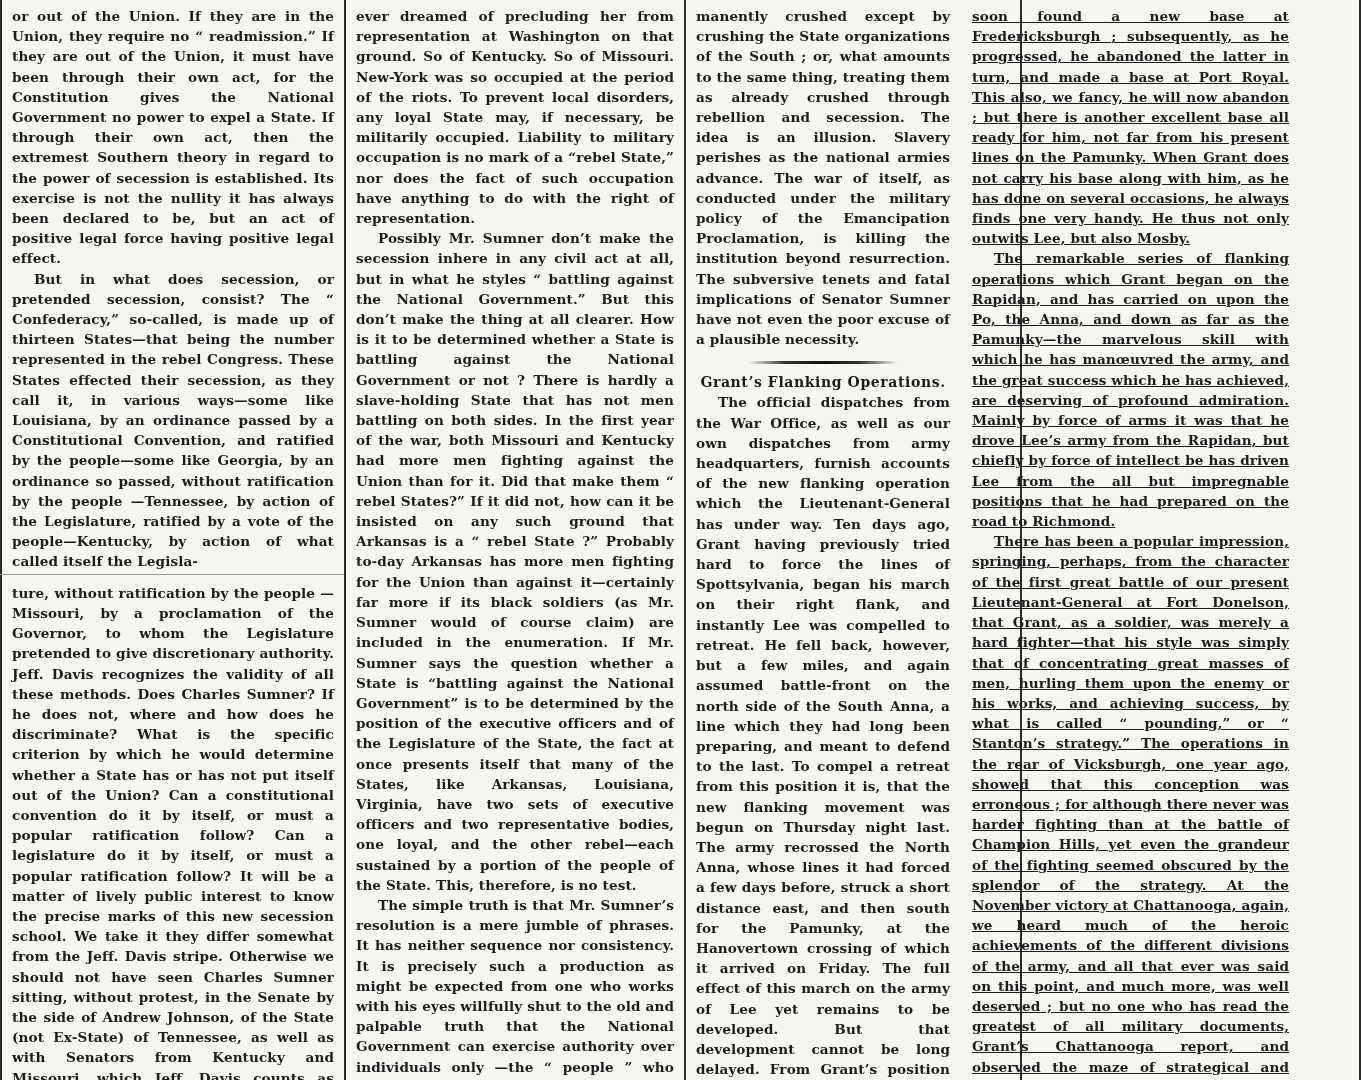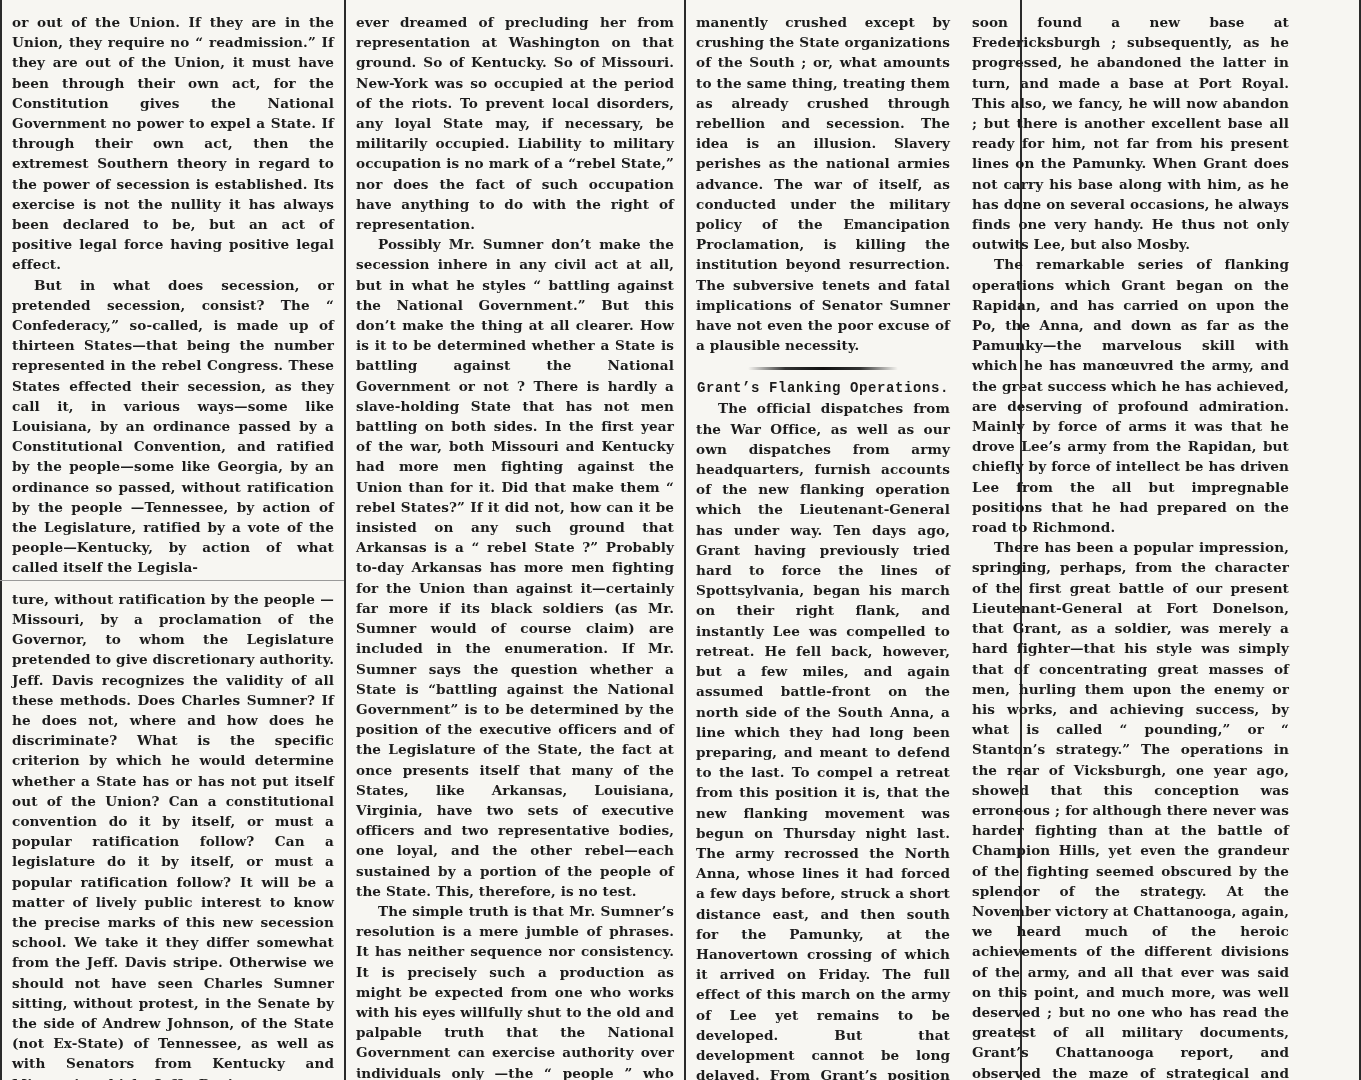--- a/index.html
+++ b/index.html
@@ -10,48 +10,48 @@
     color:#1c1c1c;
   }
   .page {
     position:relative; width:1361px; height:1080px;
     display:flex; flex-direction:row;
   }
   .col {
     position:relative;
     height:1080px;
     box-sizing:border-box;
-    padding:12px 10px 0 12px;
+    padding:6px 10px 0 12px;
     overflow:hidden;
   }
   .col1 { width:344px; }
   .col2 { width:340px;border-radius:25px; }
   .col3 { width:276px; }
-  .col4 { width:339px; }
+  .col4 { width:339px;text-decoration:underline; }
   .rule {
     position:absolute; top:0; bottom:0; width:2px; background:#2a2a2a;
   }
   p {
     margin:0;
     font-size:13.6px;
     line-height:20.2px;
     font-weight:bold;
     text-align:justify;
     letter-spacing:0.1px;
   }
   p.indent { text-indent:22px; }
   p.cont { text-indent:0; }
   .divider {
     width:150px; height:3px; margin:12px auto 10px auto;
     background:linear-gradient(90deg,#f7f6f2 0%,#333 25%,#111 50%,#333 75%,#f7f6f2 100%);
     border-radius:2px;
   }
   .headline {
     text-align:center; font-size:14px; font-weight:bold;
-    letter-spacing:0.6px; margin:2px 0 2px 0;font-family:Liberation Mono, monospace;
+    letter-spacing:0.6px; margin:2px 0 2px 0;
   }
   .break-gap { height:6px; border-top:1px solid #999; margin:2px -10px 2px -12px; }
 </style>
 </head>
 <body>
 
 <div class="page">
 
   <div class="rule" style="left:0px;"></div>
 

